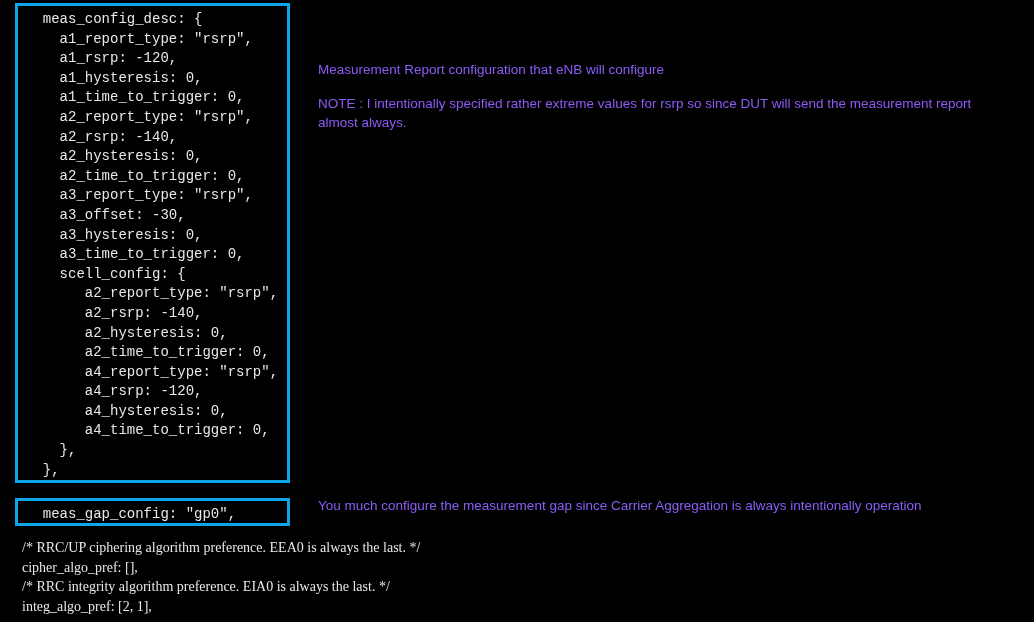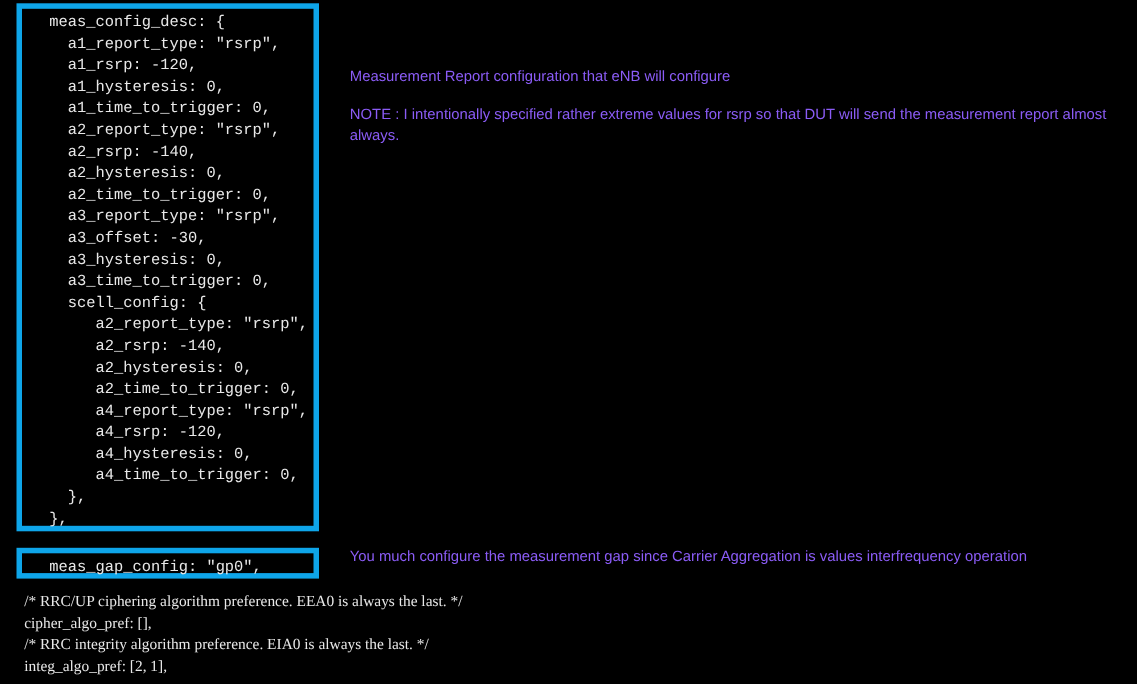--- a/index.html
+++ b/index.html
@@ -13,21 +13,21 @@
     width: 1034px;
     height: 622px;
     overflow: hidden;
   }
   .wrap {
     position: relative;
     width: 1034px;
     height: 622px;
   }
   .box {
-    border: 5px solid #0ea5e9;
+    border: 3px solid #0ea5e9;
     position: absolute;
     box-sizing: border-box;
   }
   .code {
     white-space: pre;
     color: #e8e8e8;
     padding: 4px 8px;
   }
   .annot {
     position: absolute;
@@ -70,27 +70,27 @@
        a4_rsrp: -120,
        a4_hysteresis: 0,
        a4_time_to_trigger: 0,
     },
   },</div>
   </div>
 
   <div class="annot" style="left:318px; top:60px; width:690px;">
     <div>Measurement Report configuration that eNB will configure</div>
     <div style="height:14px;"></div>
-    <div>NOTE : I intentionally specified rather extreme values for rsrp so that DUT will send the measurement report almost always.</div>
+    <div>NOTE : I intentionally specified rather extreme values for rsrp so since DUT will send the measurement report almost always.</div>
   </div>
 
   <div class="box" style="left:15px; top:498px; width:275px; height:28px;">
     <div class="code">  meas_gap_config: "gp0",</div>
   </div>
 
-  <div class="annot" style="left:318px; top:496px; width:690px;">You much configure the measurement gap since Carrier Aggregation is values interfrequency operation</div>
+  <div class="annot" style="left:318px; top:496px; width:690px;">You much configure the measurement gap since Carrier Aggregation is always intentionally operation</div>
 
   <div class="code-bottom" style="left:15px; top:538px;font-family:Liberation Serif, serif;">  /* RRC/UP ciphering algorithm preference. EEA0 is always the last. */
   cipher_algo_pref: [],
   /* RRC integrity algorithm preference. EIA0 is always the last. */
   integ_algo_pref: [2, 1],</div>
 
 </div>
 
 </body></html>

